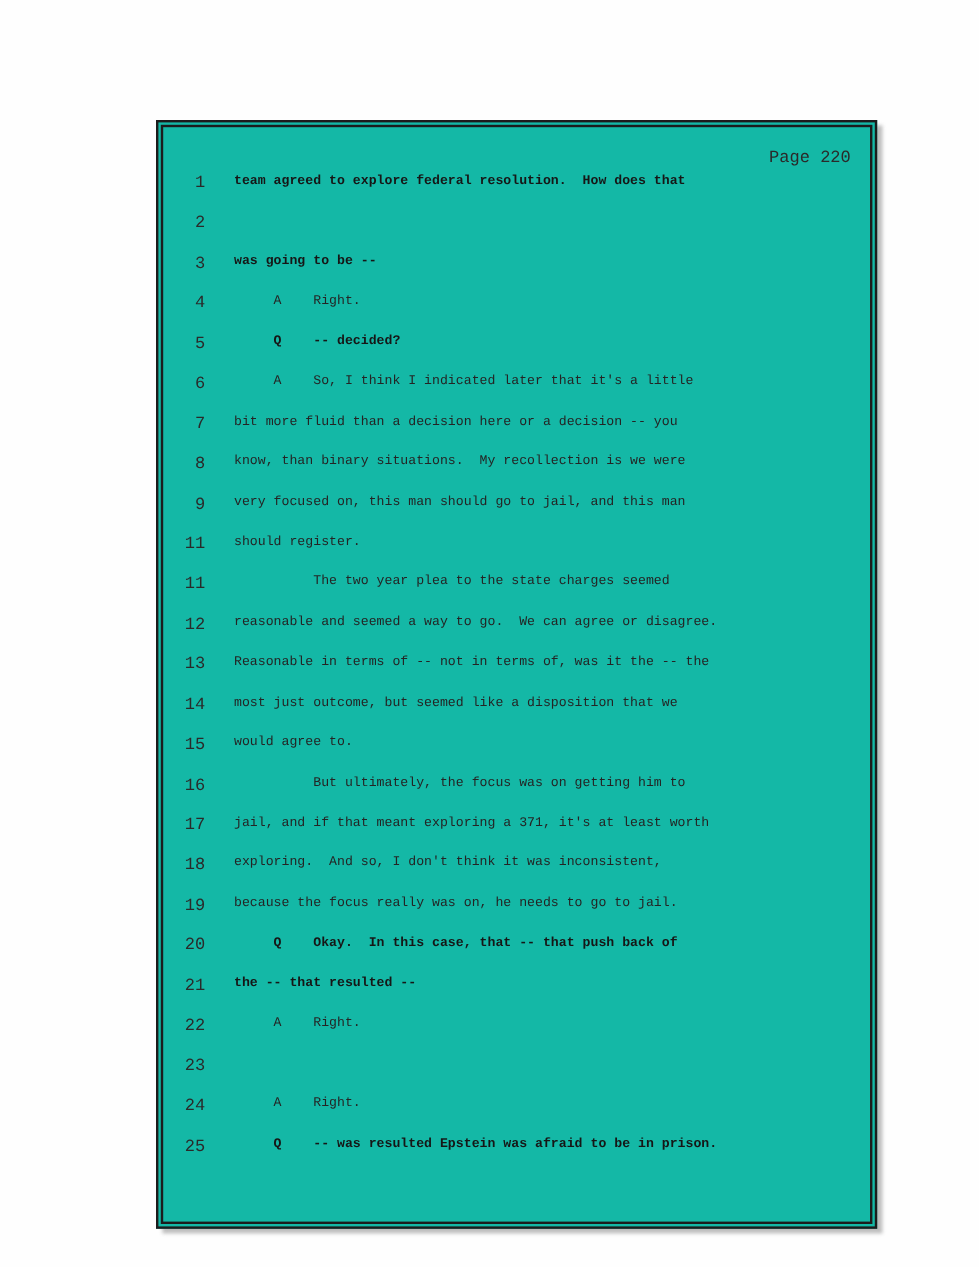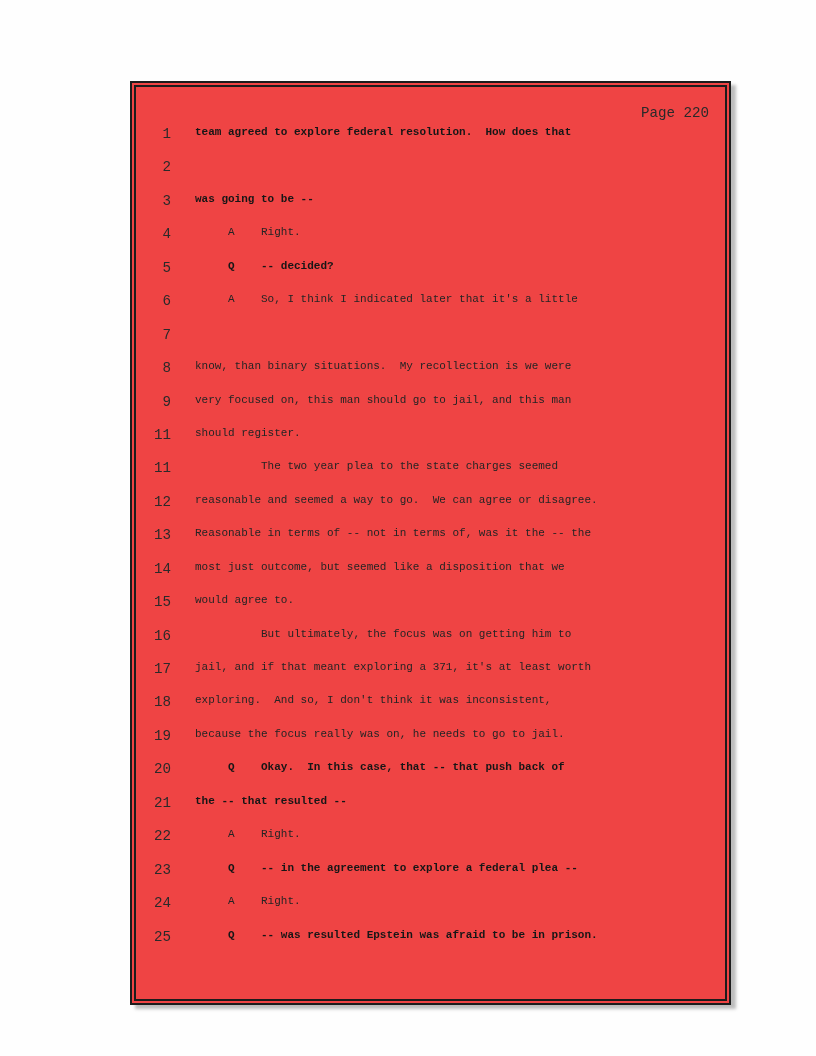--- a/index.html
+++ b/index.html
@@ -13,26 +13,26 @@
   }
   .sheet {
     position: relative;
     width: 816px;
     height: 1056px;
     background: #fefefe;
   }
   .frame-outer {
     position: absolute;
     left: 130px;
-    top: 81px;
+    top: 100px;
     width: 601px;
     height: 924px;
     border: 2px solid #1c1c1c;
     box-shadow: 5px 4px 3px rgba(110,110,110,0.45);
-    background: #ef4444;
+    background: #14b8a6;
     box-sizing: border-box;
   }
   .frame-inner {
     position: absolute;
     left: 2px;
     top: 2px;
     right: 2px;
     bottom: 2px;
     border: 2px solid #1c1c1c;
     box-sizing: border-box;
@@ -104,20 +104,21 @@
     <div class="t-text bold">     Q    -- decided?</div>
   </div>
 
   <div class="t-row">
     <div class="t-num">6</div>
     <div class="t-text">     A    So, I think I indicated later that it's a little</div>
   </div>
 
   <div class="t-row">
     <div class="t-num">7</div>
+    <div class="t-text">bit more fluid than a decision here or a decision -- you</div>
   </div>
 
   <div class="t-row">
     <div class="t-num">8</div>
     <div class="t-text">know, than binary situations.  My recollection is we were</div>
   </div>
 
   <div class="t-row">
     <div class="t-num">9</div>
     <div class="t-text">very focused on, this man should go to jail, and this man</div>
@@ -183,21 +184,20 @@
     <div class="t-text bold">the -- that resulted --</div>
   </div>
 
   <div class="t-row">
     <div class="t-num">22</div>
     <div class="t-text">     A    Right.</div>
   </div>
 
   <div class="t-row">
     <div class="t-num">23</div>
-    <div class="t-text bold">     Q    -- in the agreement to explore a federal plea --</div>
   </div>
 
   <div class="t-row">
     <div class="t-num">24</div>
     <div class="t-text">     A    Right.</div>
   </div>
 
   <div class="t-row">
     <div class="t-num">25</div>
     <div class="t-text bold">     Q    -- was resulted Epstein was afraid to be in prison.</div>

